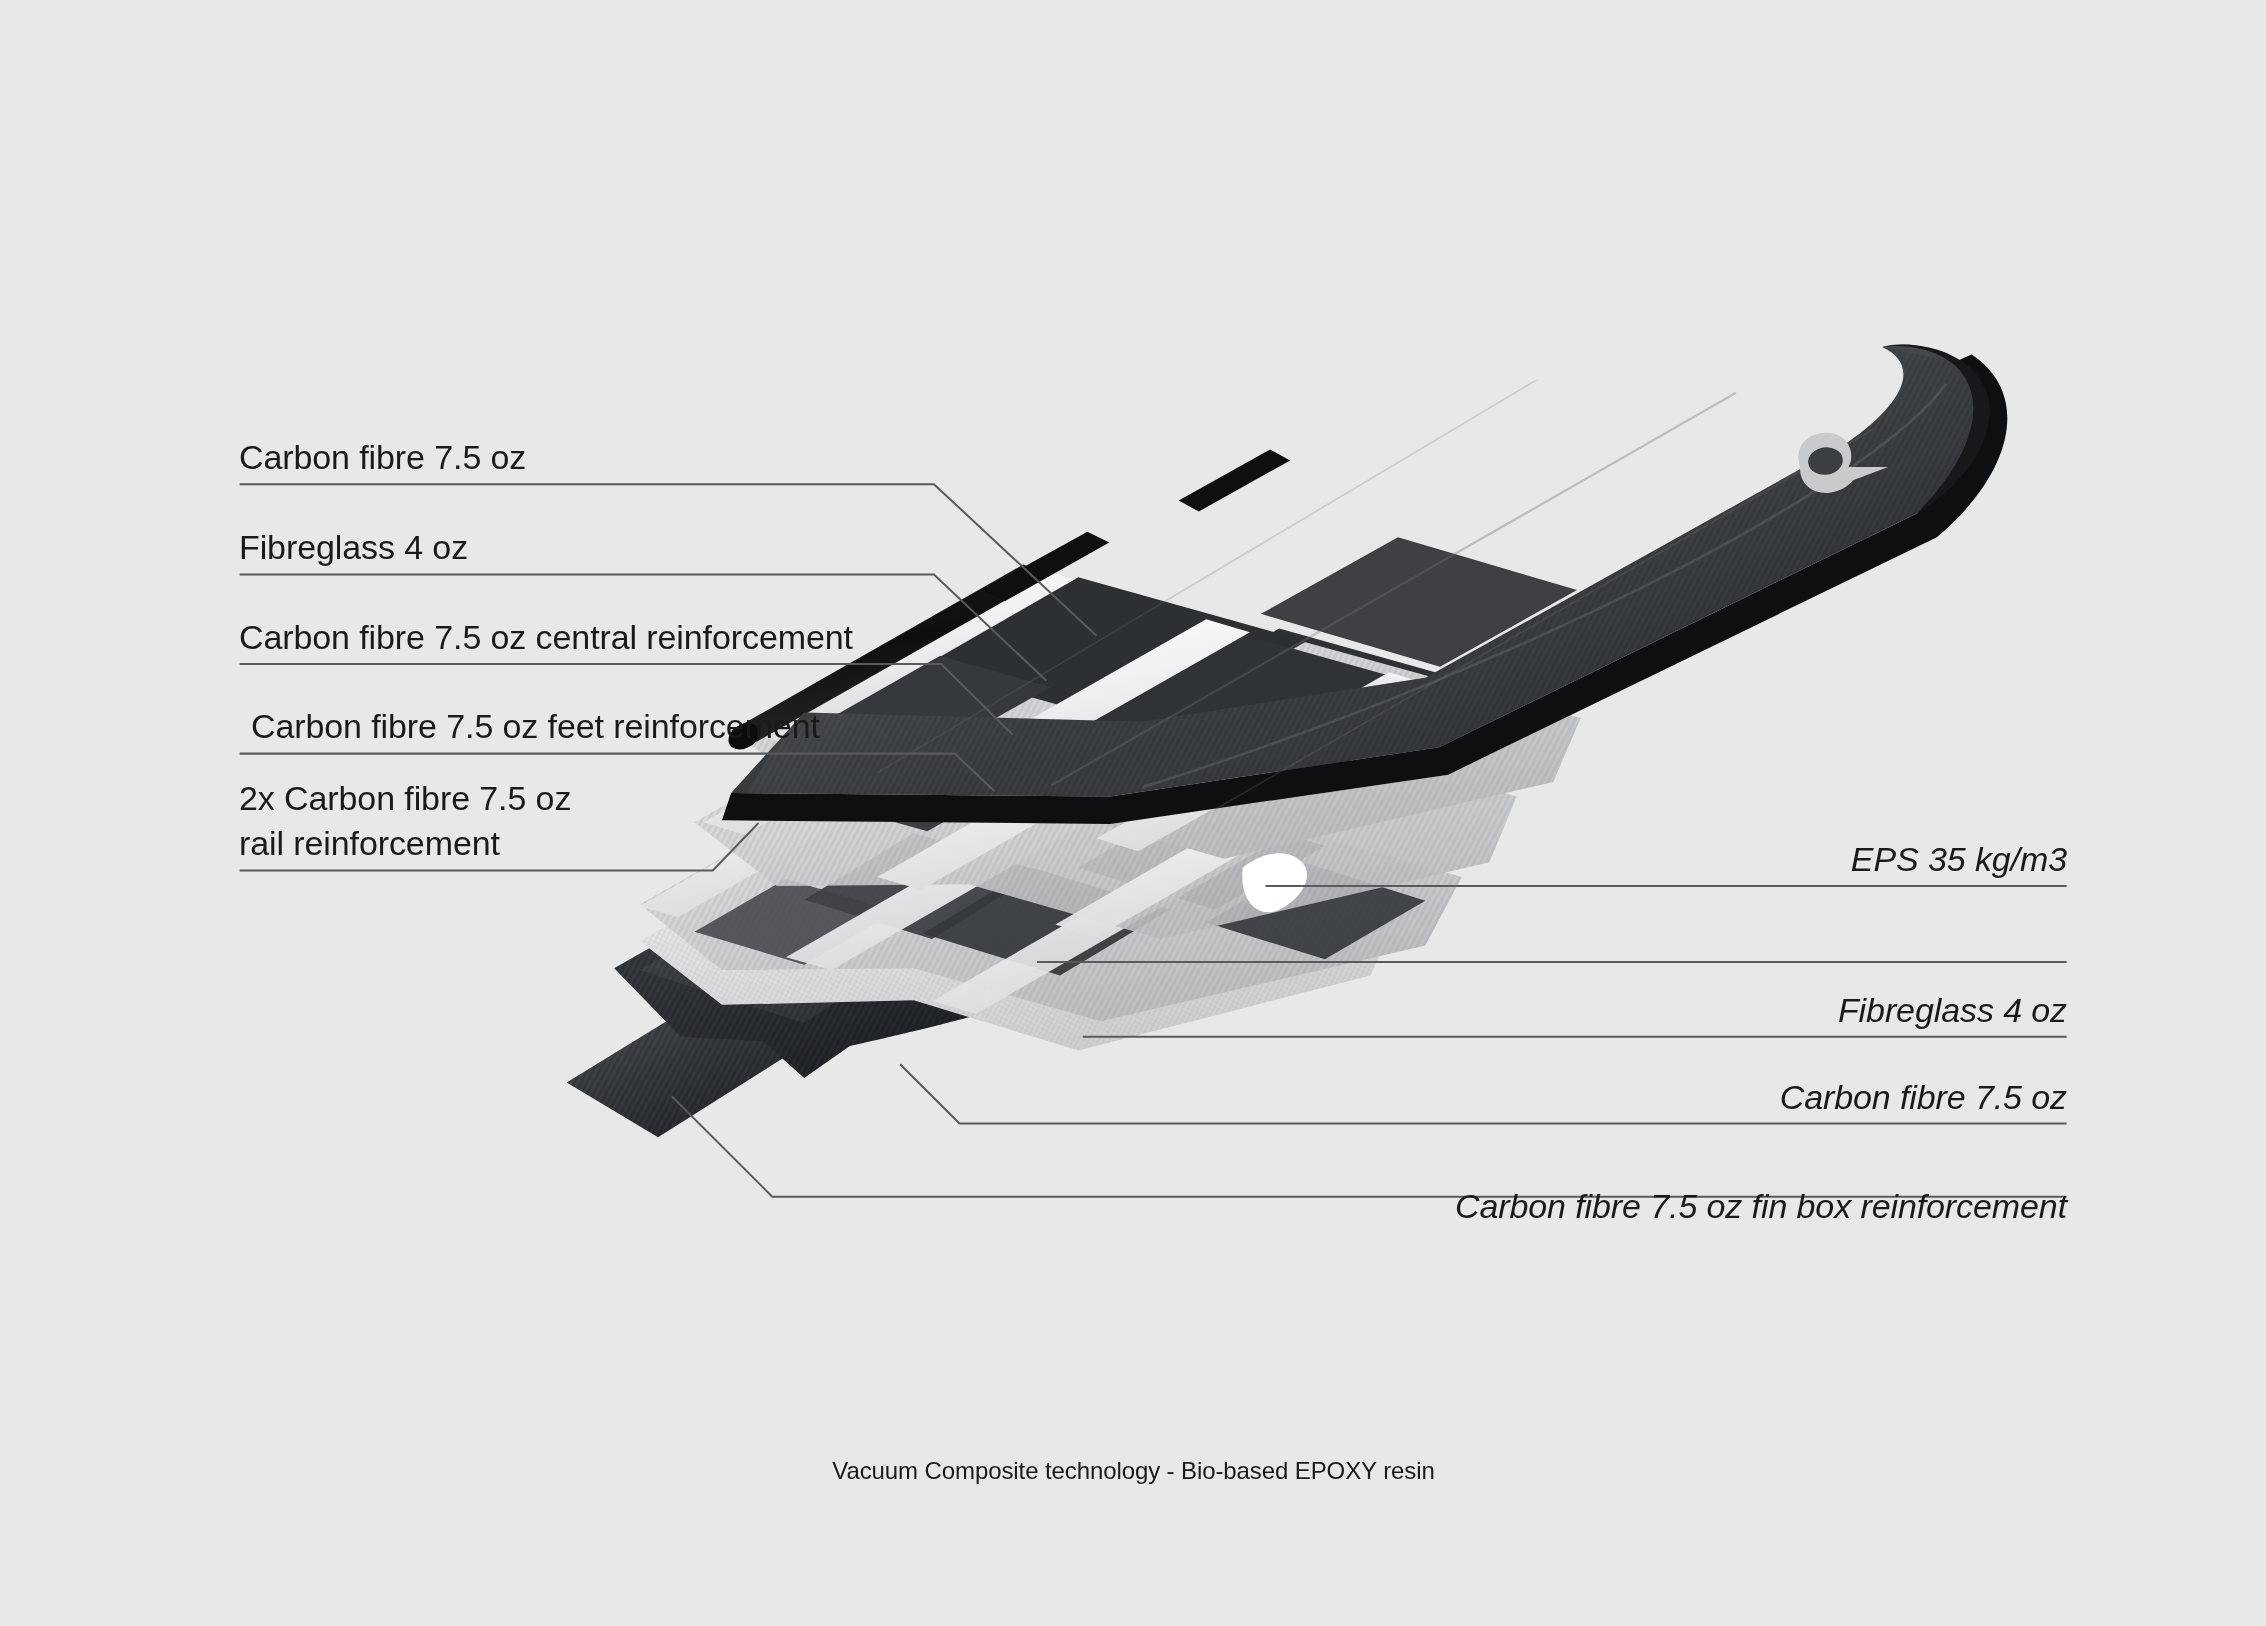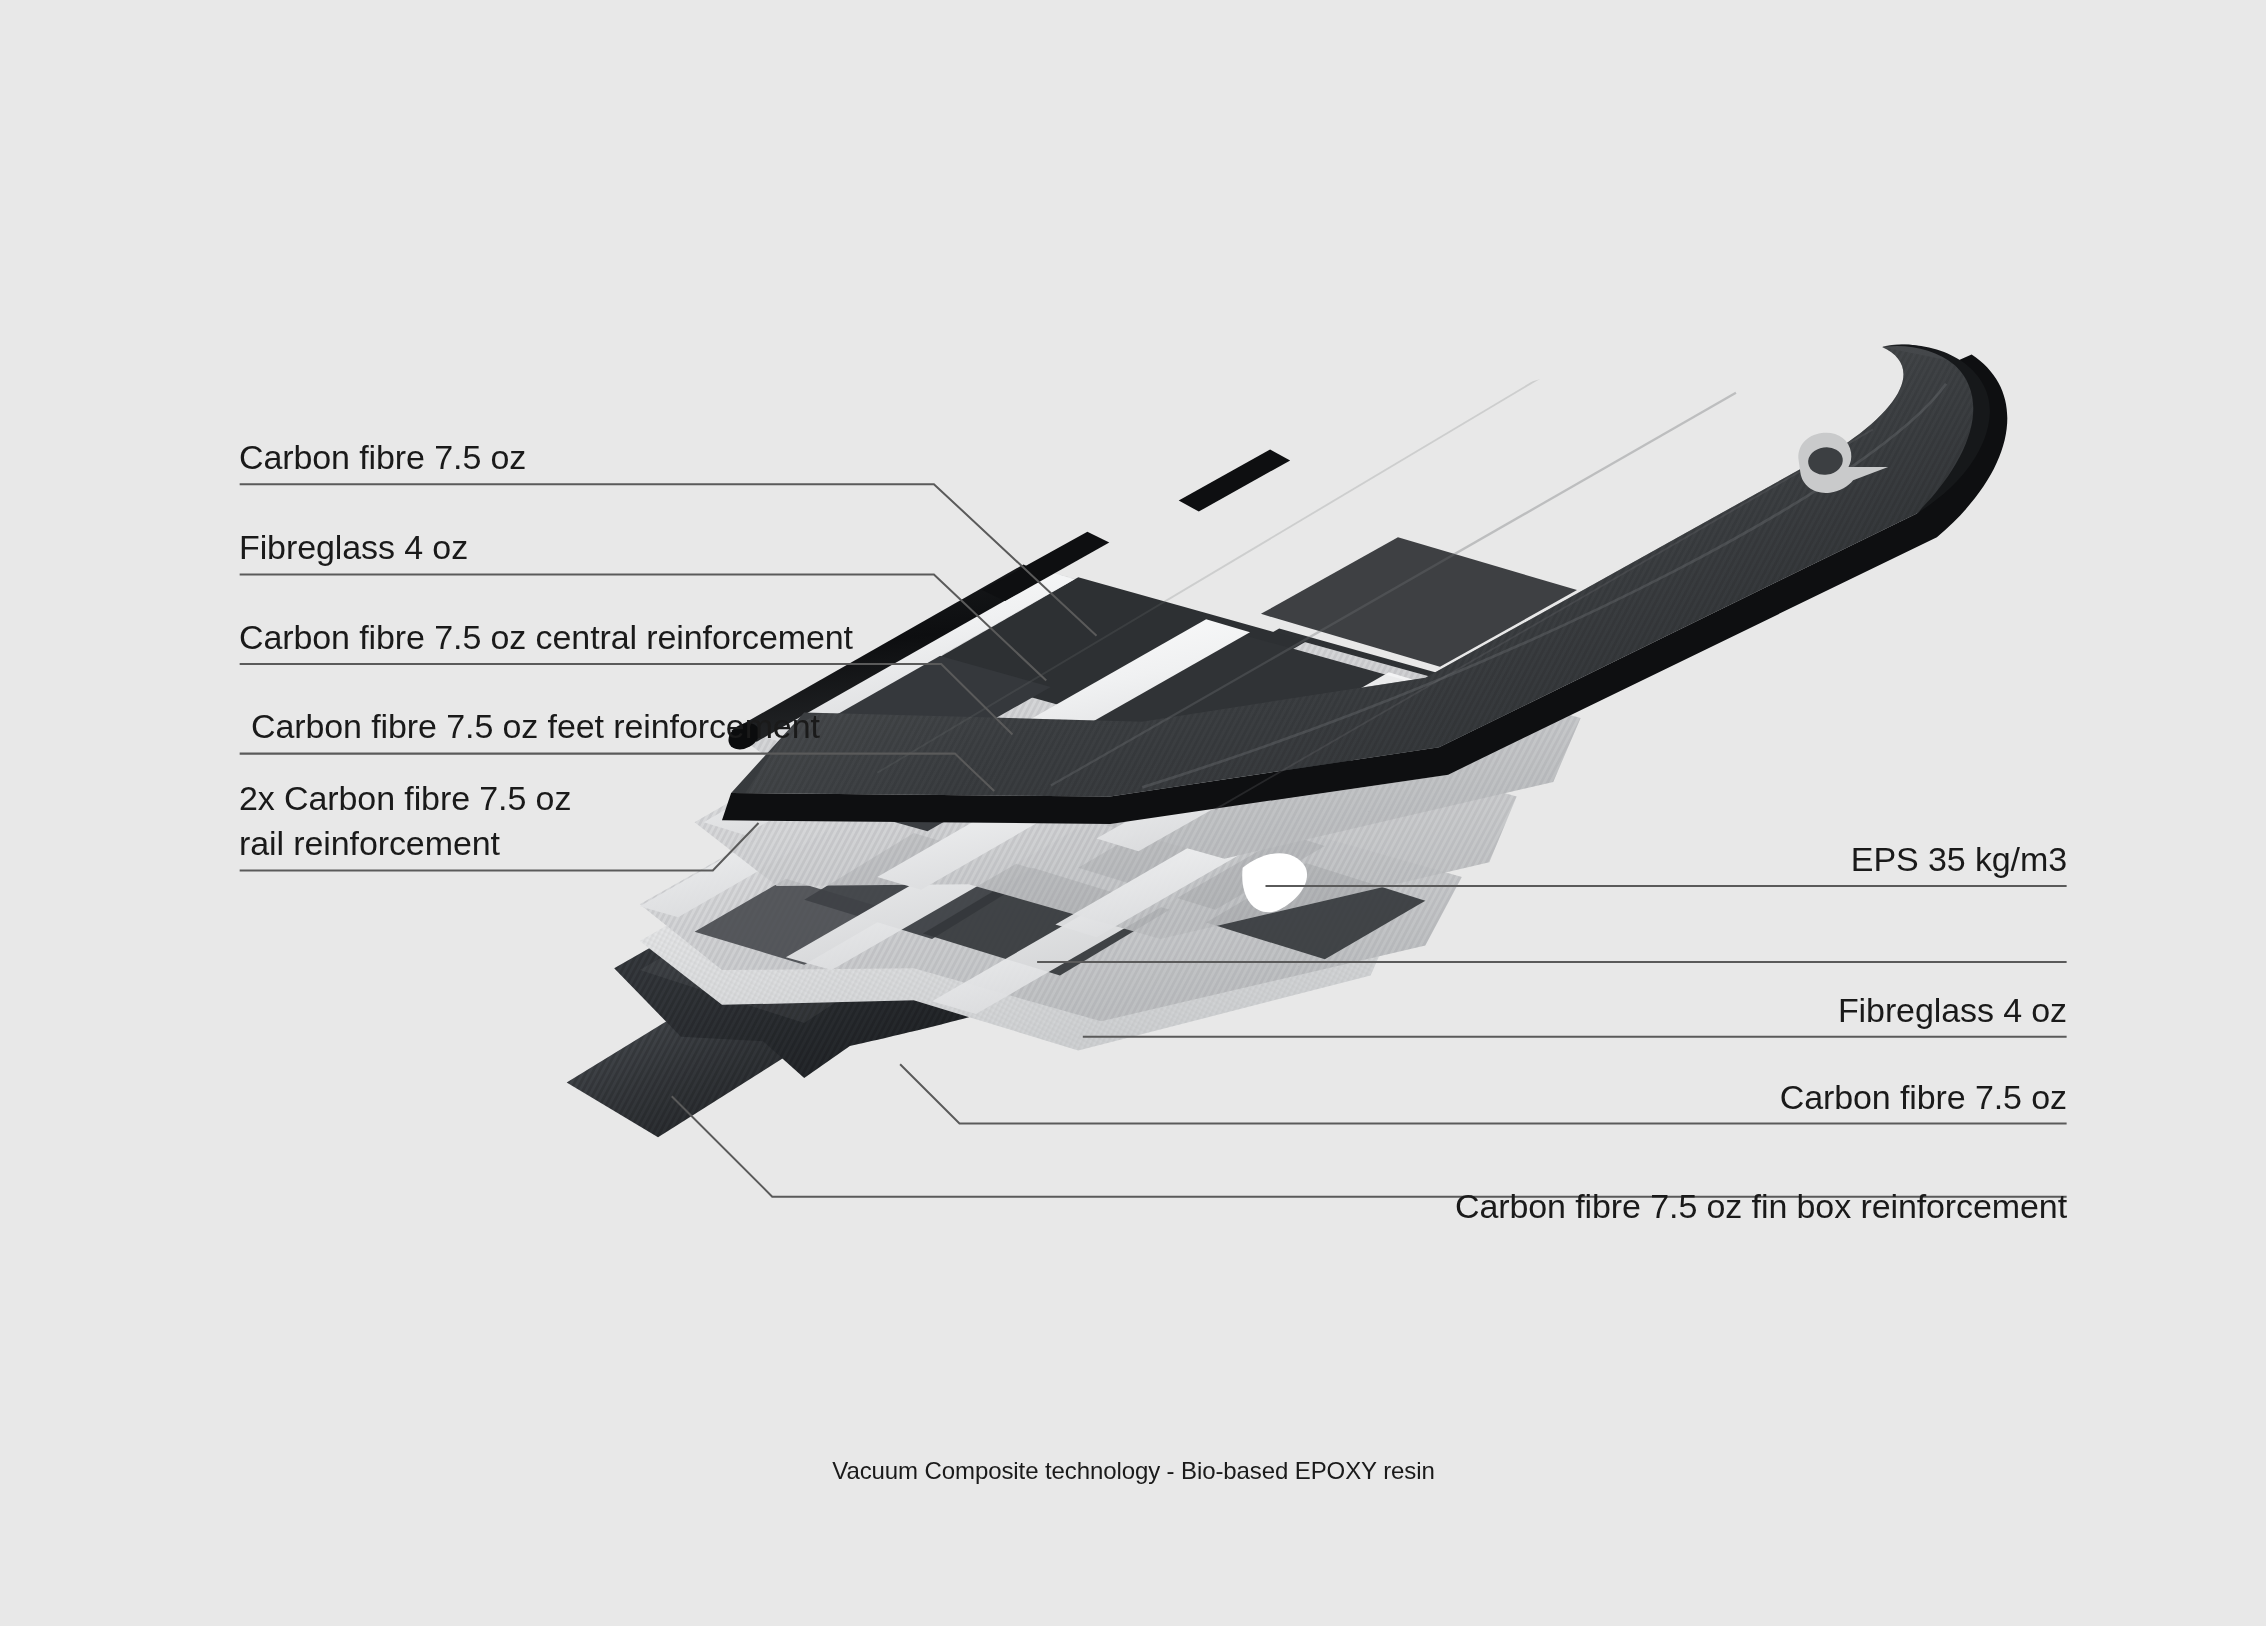--- a/index.html
+++ b/index.html
@@ -21,21 +21,21 @@
   }
   .lbl{
     position:absolute;
     color:#1a1a1a;
     font-size:34px;
     line-height:45px;
     white-space:pre;
     letter-spacing:-0.1px;
   }
   .lbl.left{ text-align:left; }
-  .lbl.right{ text-align:left; }
+  .lbl.right{ text-align:left;font-style:italic; }
   .caption{
     position:absolute;
     left:0; right:0;
     top:1457px;
     text-align:center;
     font-size:24px;
     color:#1a1a1a;
     letter-spacing:-0.1px;
   }
 </style>

